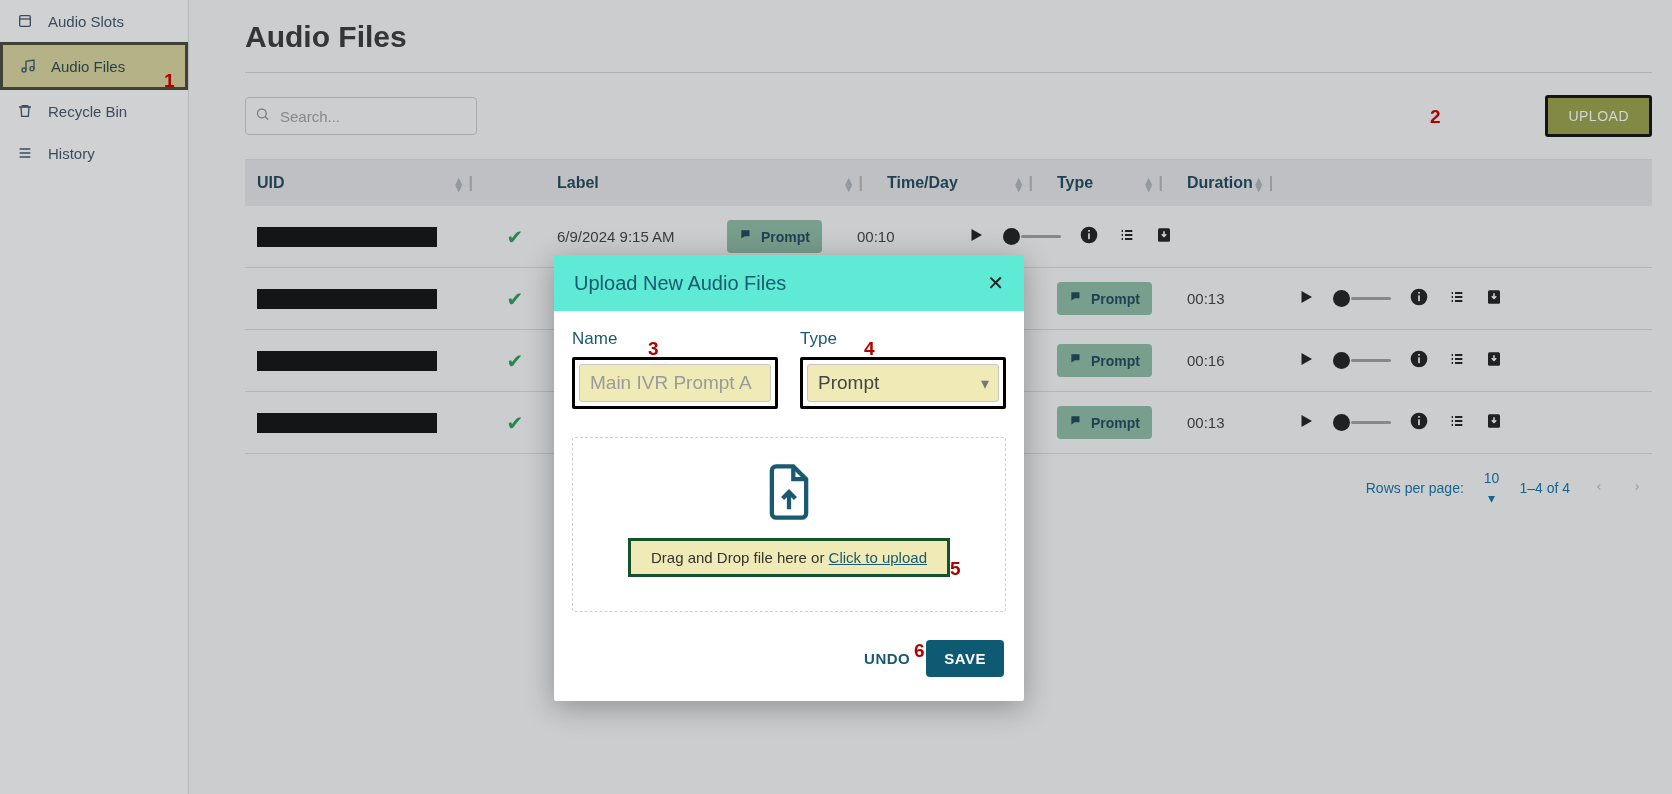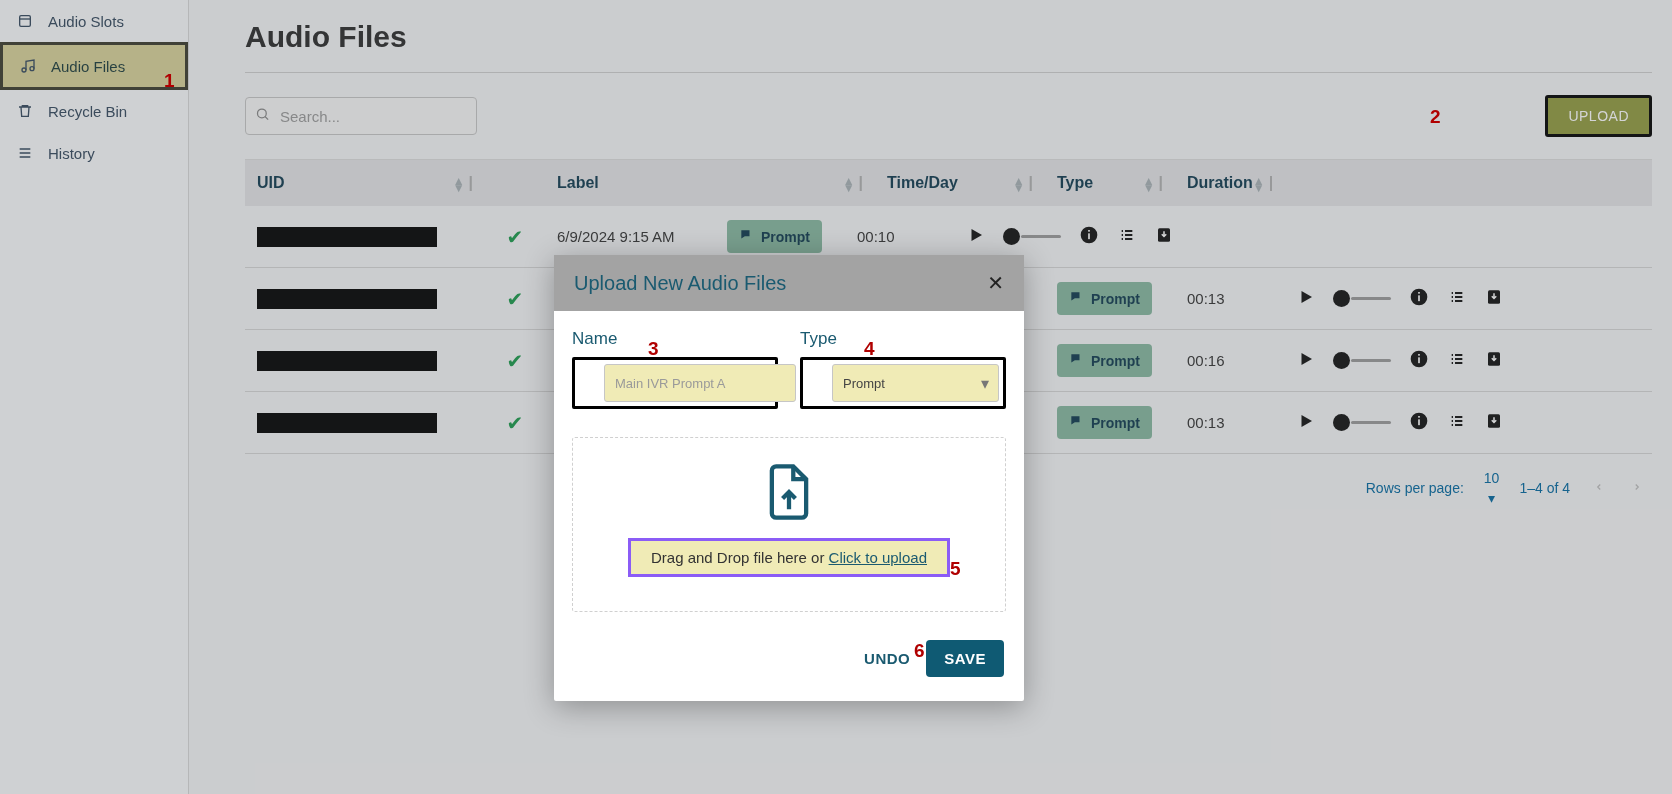--- a/index.html
+++ b/index.html
@@ -196,21 +196,21 @@
   .modal {
     position: absolute;
     left: 554px; top: 255px;
     width: 470px;
     background: #fff;
     border-radius: 2px;
     box-shadow: 0 6px 30px rgba(0,0,0,0.3);
     z-index: 40;
   }
   .modal-header {
-    background: #a3a3a3;
+    background: #5eead4;
     padding: 16px 20px;
     display: flex;
     align-items: center;
     justify-content: space-between;
     font-size: 20px;
     color: #1a5a70;
   }
   .modal-close { font-size: 20px; cursor: pointer; color: #222; }
   .modal-body {
     padding: 18px 18px 8px 18px;
@@ -229,24 +229,23 @@
     border: 3px solid #000;
     padding: 4px;
     border-radius: 2px;
   }
   .field {
     width: 100%;
     height: 38px;
     border: 1px solid #c6c6c6;
     border-radius: 3px;
     padding: 0 10px;
-    font-size: 13px;
+    font-size: 19px;
     background: #f0ebb6;
     color: #444;
-    margin-left: 25px;
   }
   .field::placeholder { color: #9a9a9a; }
   .select-field {
     position: relative;
     display: flex;
     align-items: center;
   }
   .select-field .caret {
     position: absolute;
     right: 10px;
@@ -259,21 +258,21 @@
     border-radius: 3px;
     padding: 24px 10px 34px 10px;
     text-align: center;
   }
   .dropzone .dz-icon {
     color: #1a5a70;
     margin-bottom: 12px;
   }
   .dz-text-wrap {
     display: inline-block;
-    border: 3px solid #8b5cf6;
+    border: 3px solid #14532d;
     background: #f0ebb6;
     padding: 8px 20px;
     font-size: 15px;
     color: #333;
   }
   .dz-link { text-decoration: underline; color: #1a5a70; cursor: pointer; }
   .modal-footer {
     display: flex;
     justify-content: flex-end;
     align-items: center;

